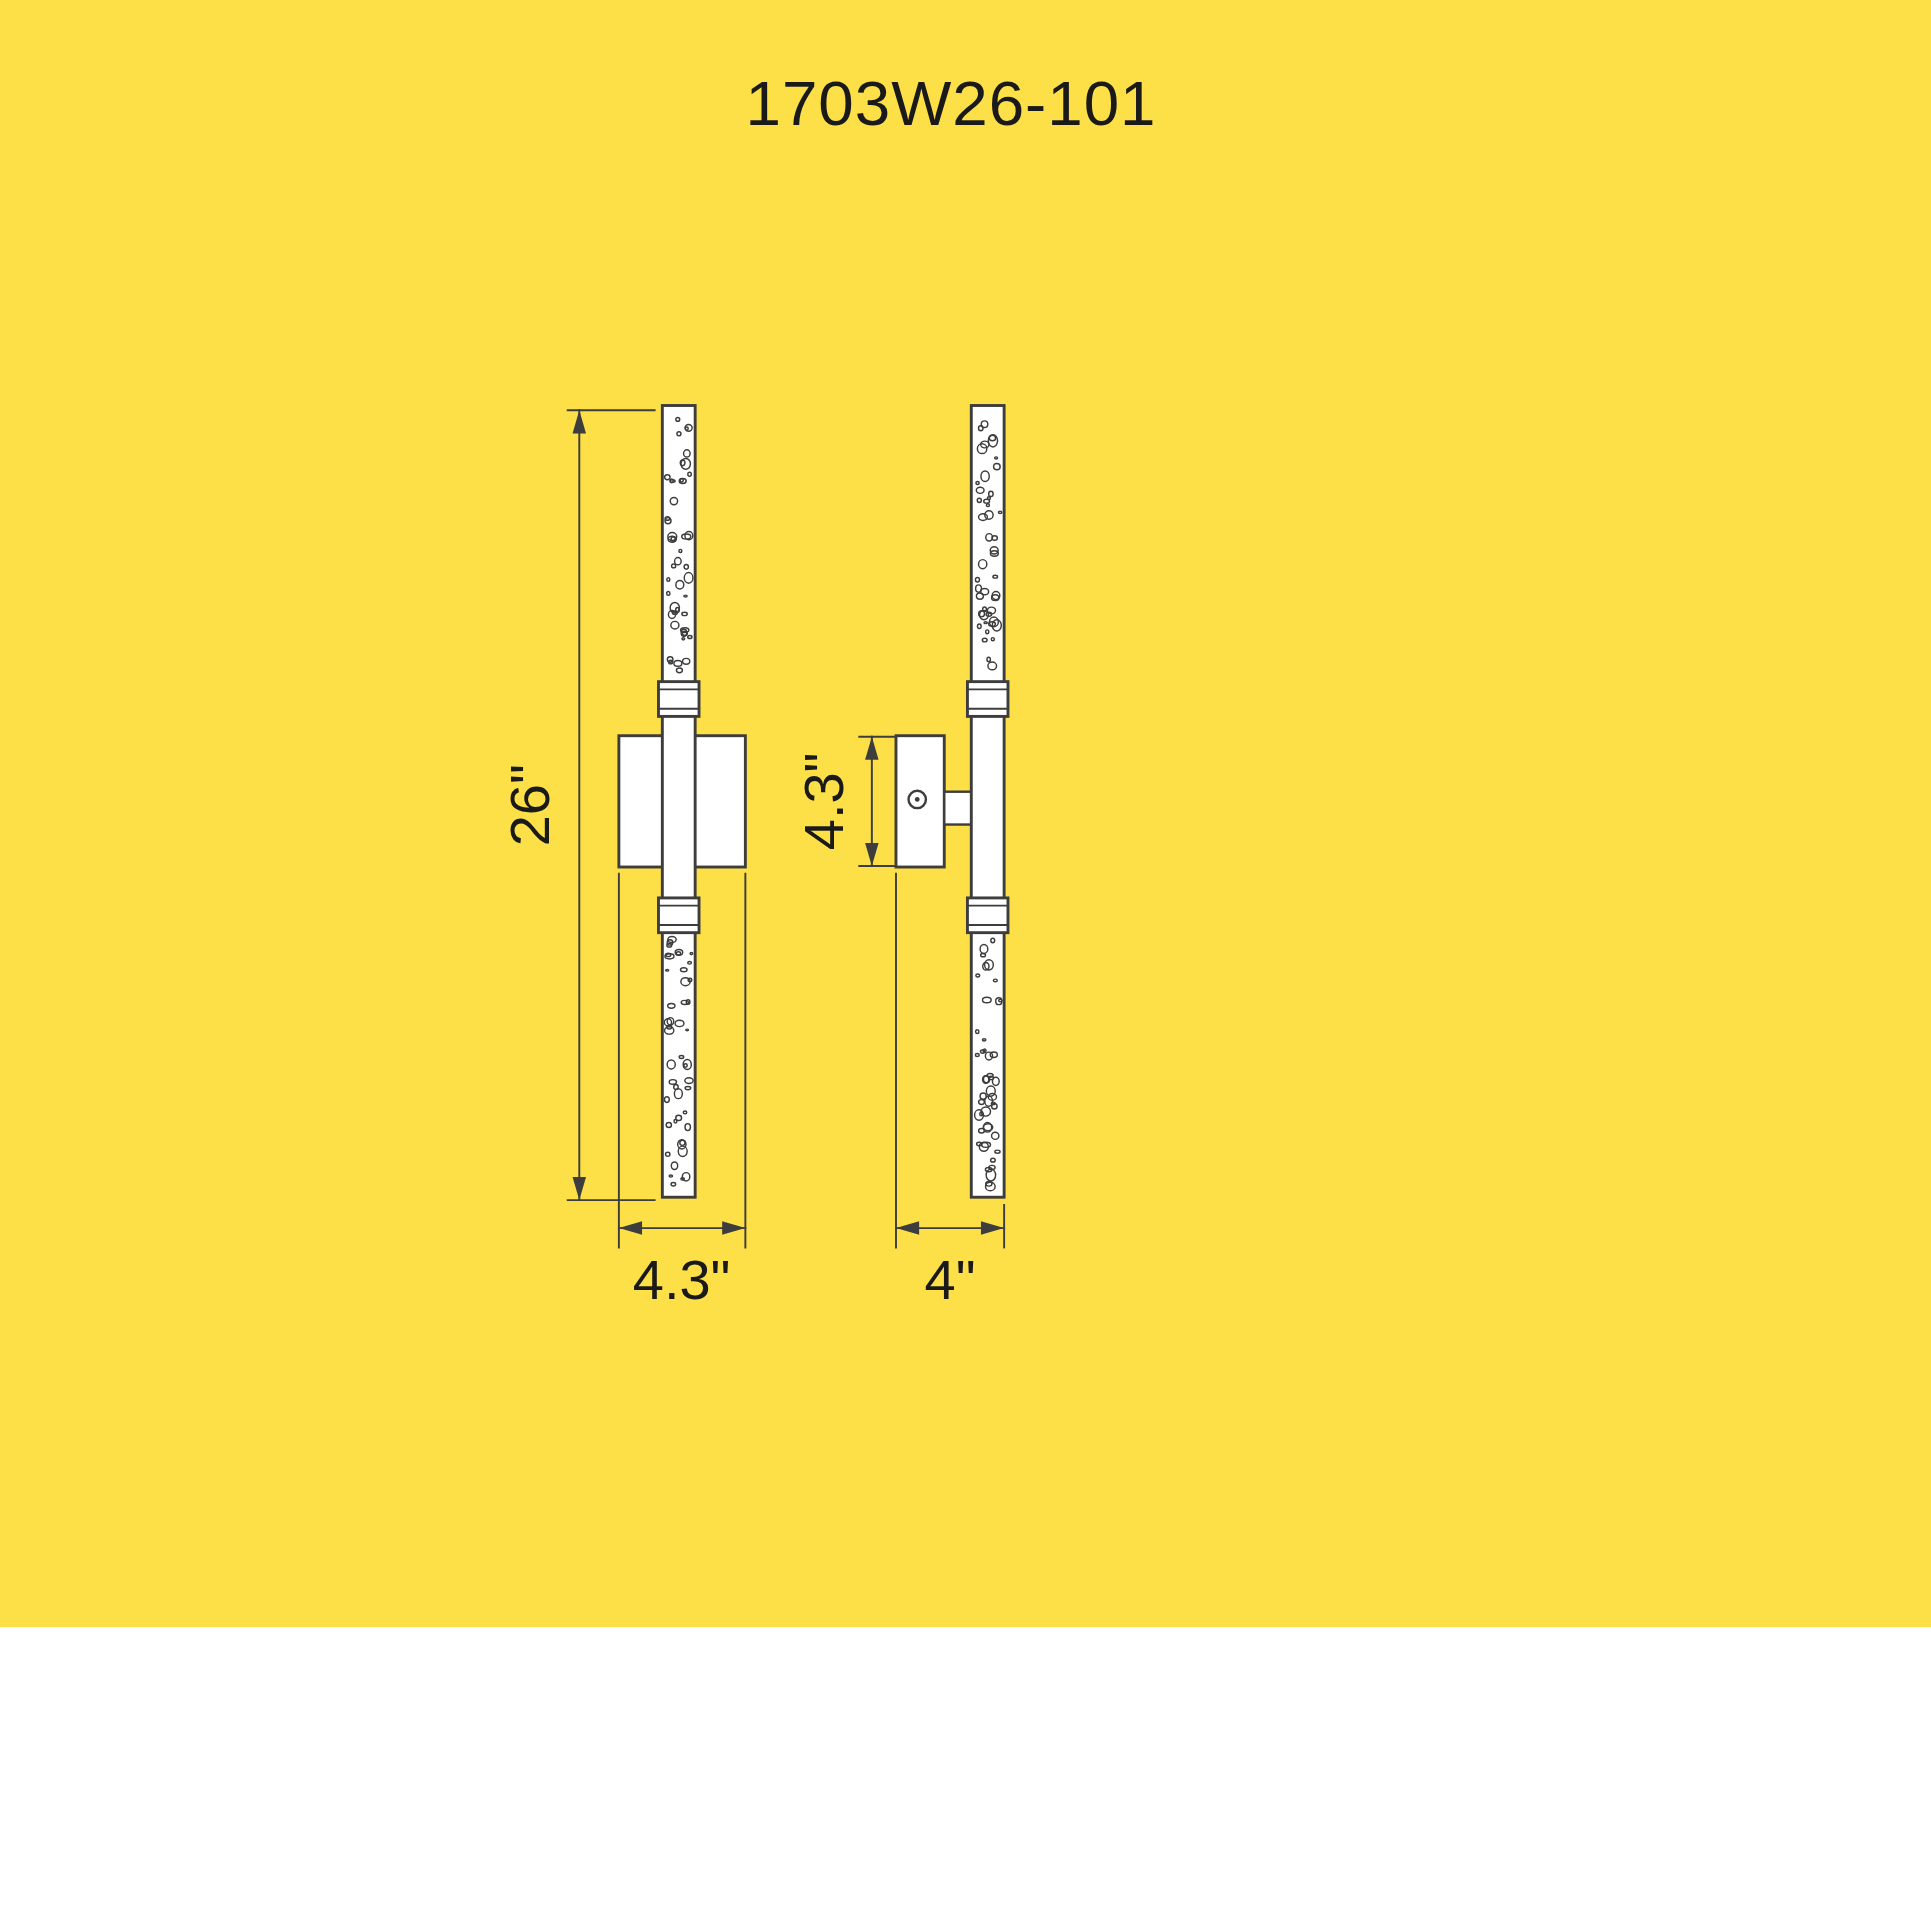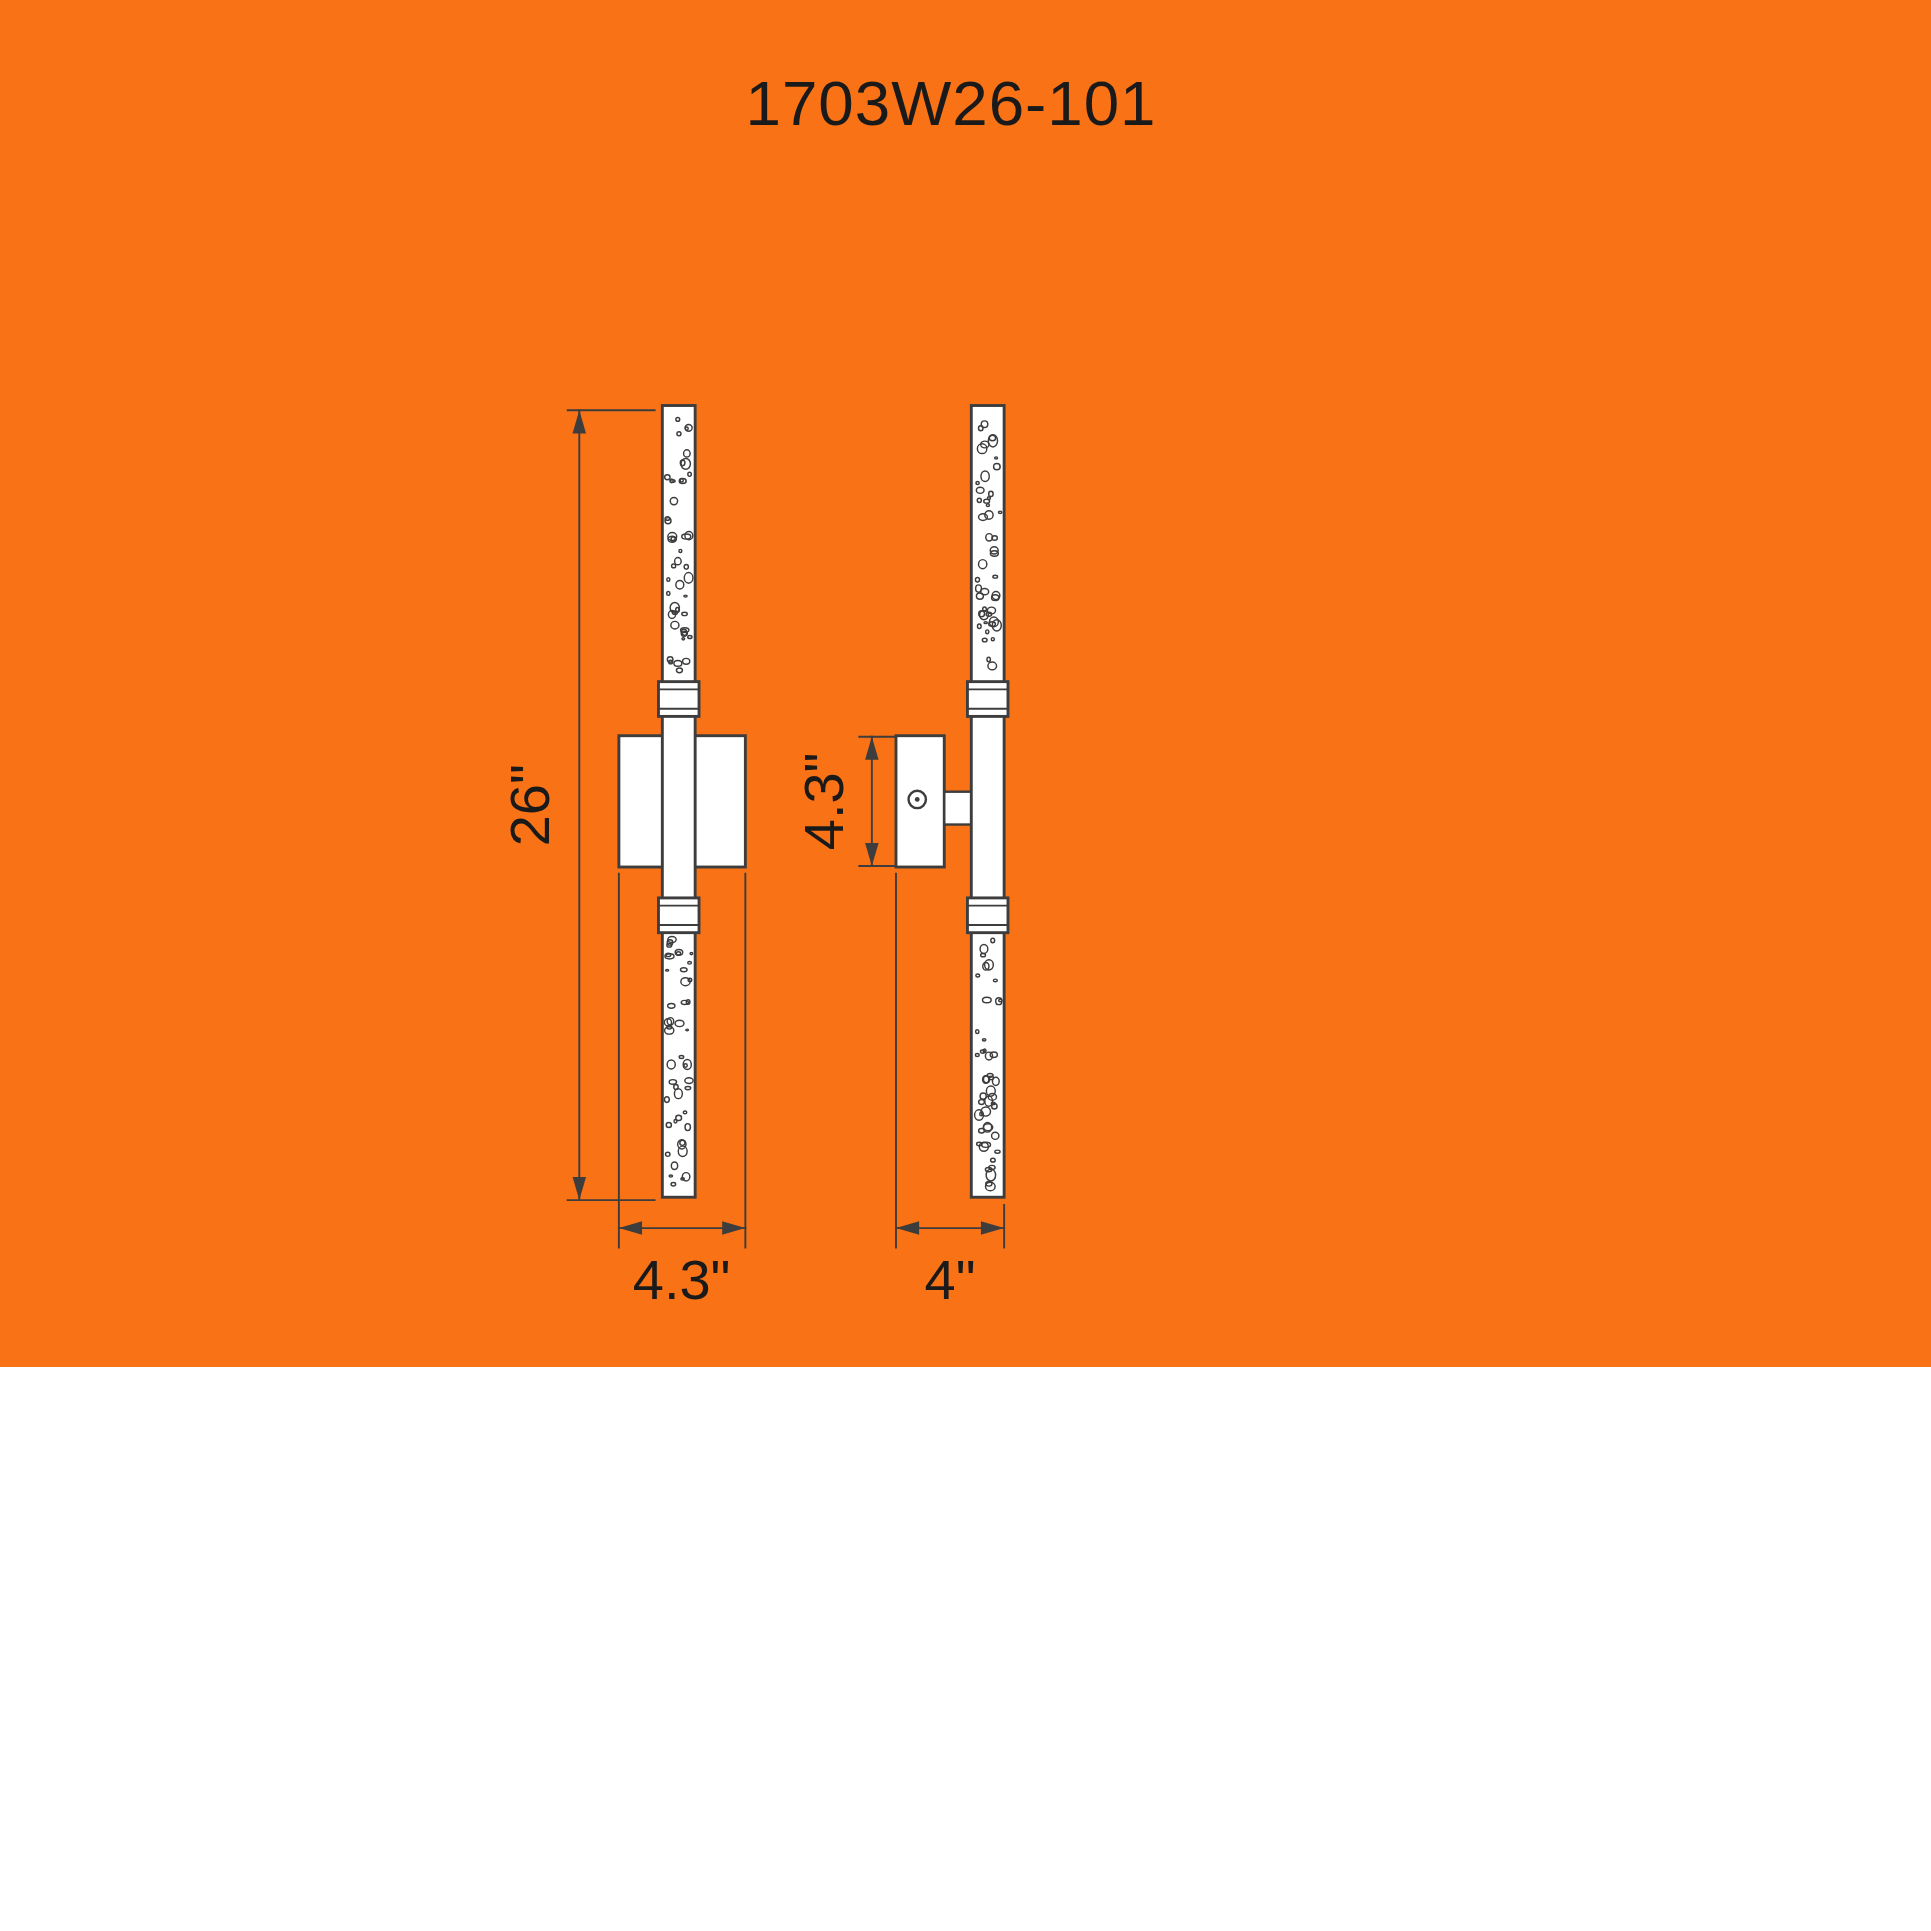--- a/index.html
+++ b/index.html
@@ -6,22 +6,22 @@
     margin: 0;
     padding: 0;
     background: #ffffff;
     width: 1931px;
     height: 1931px;
     font-family: "Liberation Sans", sans-serif;
   }
   .page {
     position: relative;
     width: 1931px;
-    height: 1367px;
-    background: #f97316;
+    height: 1627px;
+    background: #fde047;
     overflow: hidden;
   }
   svg { display: block; }
   .title-text {
     font-family: "Liberation Sans", sans-serif;
     font-size: 66px;
     font-weight: 400;
     letter-spacing: 1px;
   }
   .dim-text {

